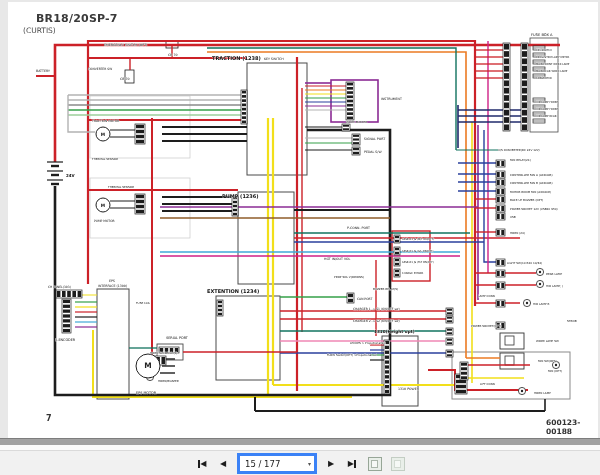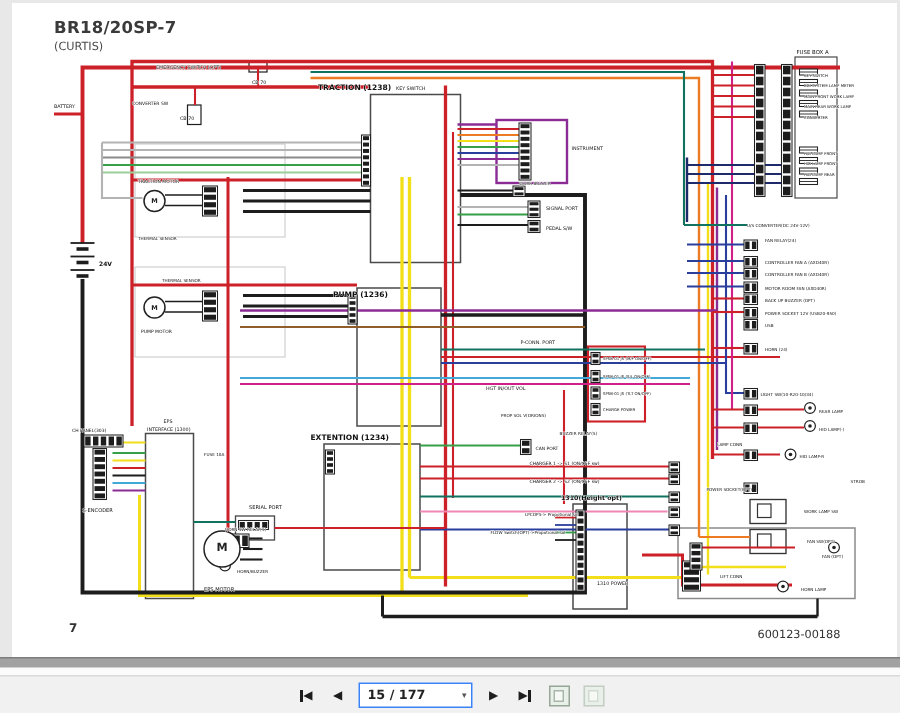--- a/index.html
+++ b/index.html
@@ -1,29 +1,29 @@
 <!DOCTYPE html>
 <html><head>
 <meta charset="utf-8">
 <style>
   html,body{margin:0;padding:0;}
   body{width:600px;height:475px;background:#e8e8e8;font-family:"DejaVu Sans","Liberation Sans",sans-serif;overflow:hidden;position:relative;}
   .page{position:absolute;left:8px;top:2px;width:590px;height:436px;background:#ffffff;}
   .title{position:absolute;left:28px;top:10px;font-size:11px;font-weight:bold;color:#3a3a3a;letter-spacing:.2px;}
-  .subtitle{position:absolute;left:28px;top:24px;font-size:7.5px;color:#4a4a4a;text-align:right;}
+  .subtitle{position:absolute;left:15px;top:24px;font-size:7.5px;color:#4a4a4a;text-align:right;}
   .pageno{position:absolute;left:38px;top:412px;font-size:8px;font-weight:bold;color:#333;}
-  .docno{position:absolute;left:497px;top:416px;font-size:7.5px;font-weight:normal;color:#333;}
+  .docno{position:absolute;left:538px;top:416px;font-size:7.5px;font-weight:bold;color:#333;}
   #schematic{position:absolute;left:0;top:0;width:600px;height:444px;pointer-events:none;font-family:"DejaVu Sans","Liberation Sans",sans-serif;}
   .page-edge{position:absolute;left:0;top:438px;width:600px;height:7px;background:#a2a2a2;border-top:1px solid #7d7d7d;}
   .under-strip{position:absolute;left:0;top:445px;width:600px;height:5px;background:#fbfbfb;}
   .toolbar{position:absolute;left:0;top:450px;width:600px;height:25px;background:#f1f1f1;border-top:1px solid #dadada;display:flex;align-items:center;justify-content:center;gap:7px;}
   .nav-btn{border:none;background:transparent;padding:0;margin:0;width:14px;height:16px;display:flex;align-items:center;justify-content:center;cursor:pointer;color:#1d1d1d;}
   .nav-btn .tri{font-size:8px;line-height:1;}
   .vbar{display:inline-block;width:1.5px;height:8px;background:#1d1d1d;margin:0 0.5px;}
-  .page-box{width:66px;height:15px;background:#fff;border:1px solid #3b82f6;display:flex;align-items:center;font-size:8.5px;color:#222;padding:0 3px 0 5px;cursor:text;font-weight:bold;}
+  .page-box{width:66px;height:15px;background:#fff;border:3px solid #3b82f6;display:flex;align-items:center;font-size:8.5px;color:#222;padding:0 3px 0 5px;cursor:text;}
   .page-box .val{flex:1;}
   .caret{font-size:6px;color:#555;}
   .view-icon{width:12px;height:12px;border:1px solid #97a697;background:#e9efe9;position:relative;margin-left:2px;}
   .view-icon:after{content:"";position:absolute;left:2px;top:2px;width:5px;height:6px;border:1px solid #aab6aa;background:#f6f9f6;}
   .view-icon.dim{border-color:#c3cdc3;}
   .view-icon.dim:after{border-color:#d2dad2;}
 </style>
 </head>
 <body>
 

